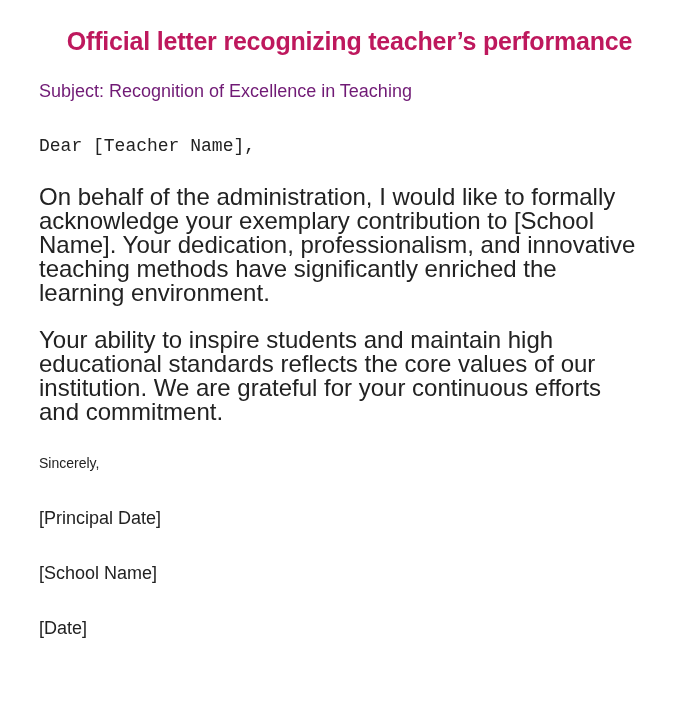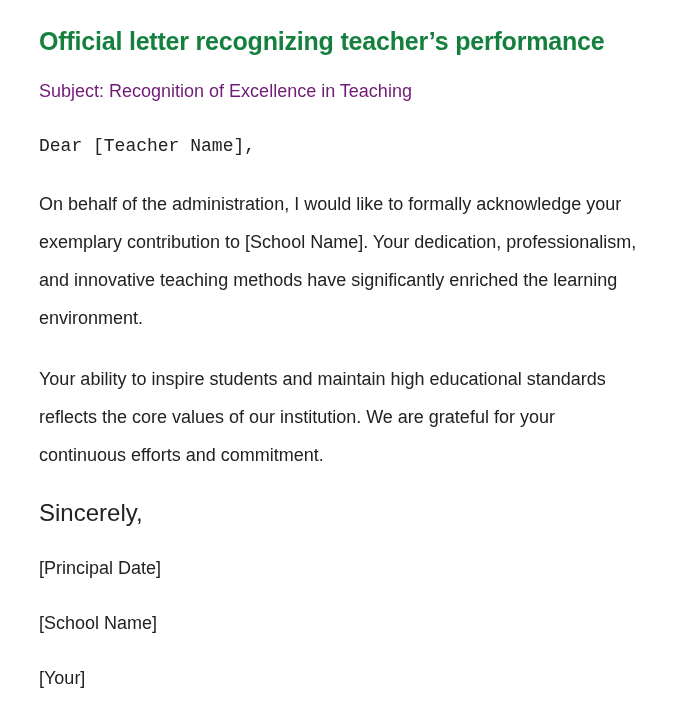--- a/index.html
+++ b/index.html
@@ -20,47 +20,48 @@
     height: 711px;
     padding: 24px 40px 0 39px;
     background: #ffffff;
   }
   .doc-title {
     margin: 0;
     padding: 0;
     font-size: 25px;
     font-weight: 700;
     line-height: 34px;
-    color: #15803d;
+    color: #be185d;
     letter-spacing: -0.2px;
     white-space: nowrap;
+    text-align: center;
   }
   .subject-line {
     margin: 17px 0 0 0;
     font-size: 18px;
     line-height: 32px;
     color: #701a75;
   }
   .salutation {
     margin: 23px 0 0 0;
     font-size: 18px;
     line-height: 32px;
     color: #222222;
     font-family: Liberation Mono, monospace;
   }
   .body-para {
     margin: 23px 2px 0 0;
-    font-size: 18px;
-    line-height: 38px;
+    font-size: 24px;
+    line-height: 24px;
     color: #222222;
     max-width: 600px;
   }
   .closing {
     margin: 23px 0 0 0;
-    font-size: 24px;
+    font-size: 14px;
     line-height: 32px;
     color: #222222;
   }
   .sig-line {
     margin: 23px 0 0 0;
     font-size: 18px;
     line-height: 32px;
     color: #222222;
   }
 </style>
@@ -78,15 +79,15 @@
   <p class="body-para">On behalf of the administration, I would like to formally acknowledge your exemplary contribution to [School Name]. Your dedication, professionalism, and innovative teaching methods have significantly enriched the learning environment.</p>
 
   <p class="body-para">Your ability to inspire students and maintain high educational standards reflects the core values of our institution. We are grateful for your continuous efforts and commitment.</p>
 
   <p class="closing">Sincerely,</p>
 
   <p class="sig-line">[Principal Date]</p>
 
   <p class="sig-line">[School Name]</p>
 
-  <p class="sig-line">[Your]</p>
+  <p class="sig-line">[Date]</p>
 
 </div>
 
 </body></html>

